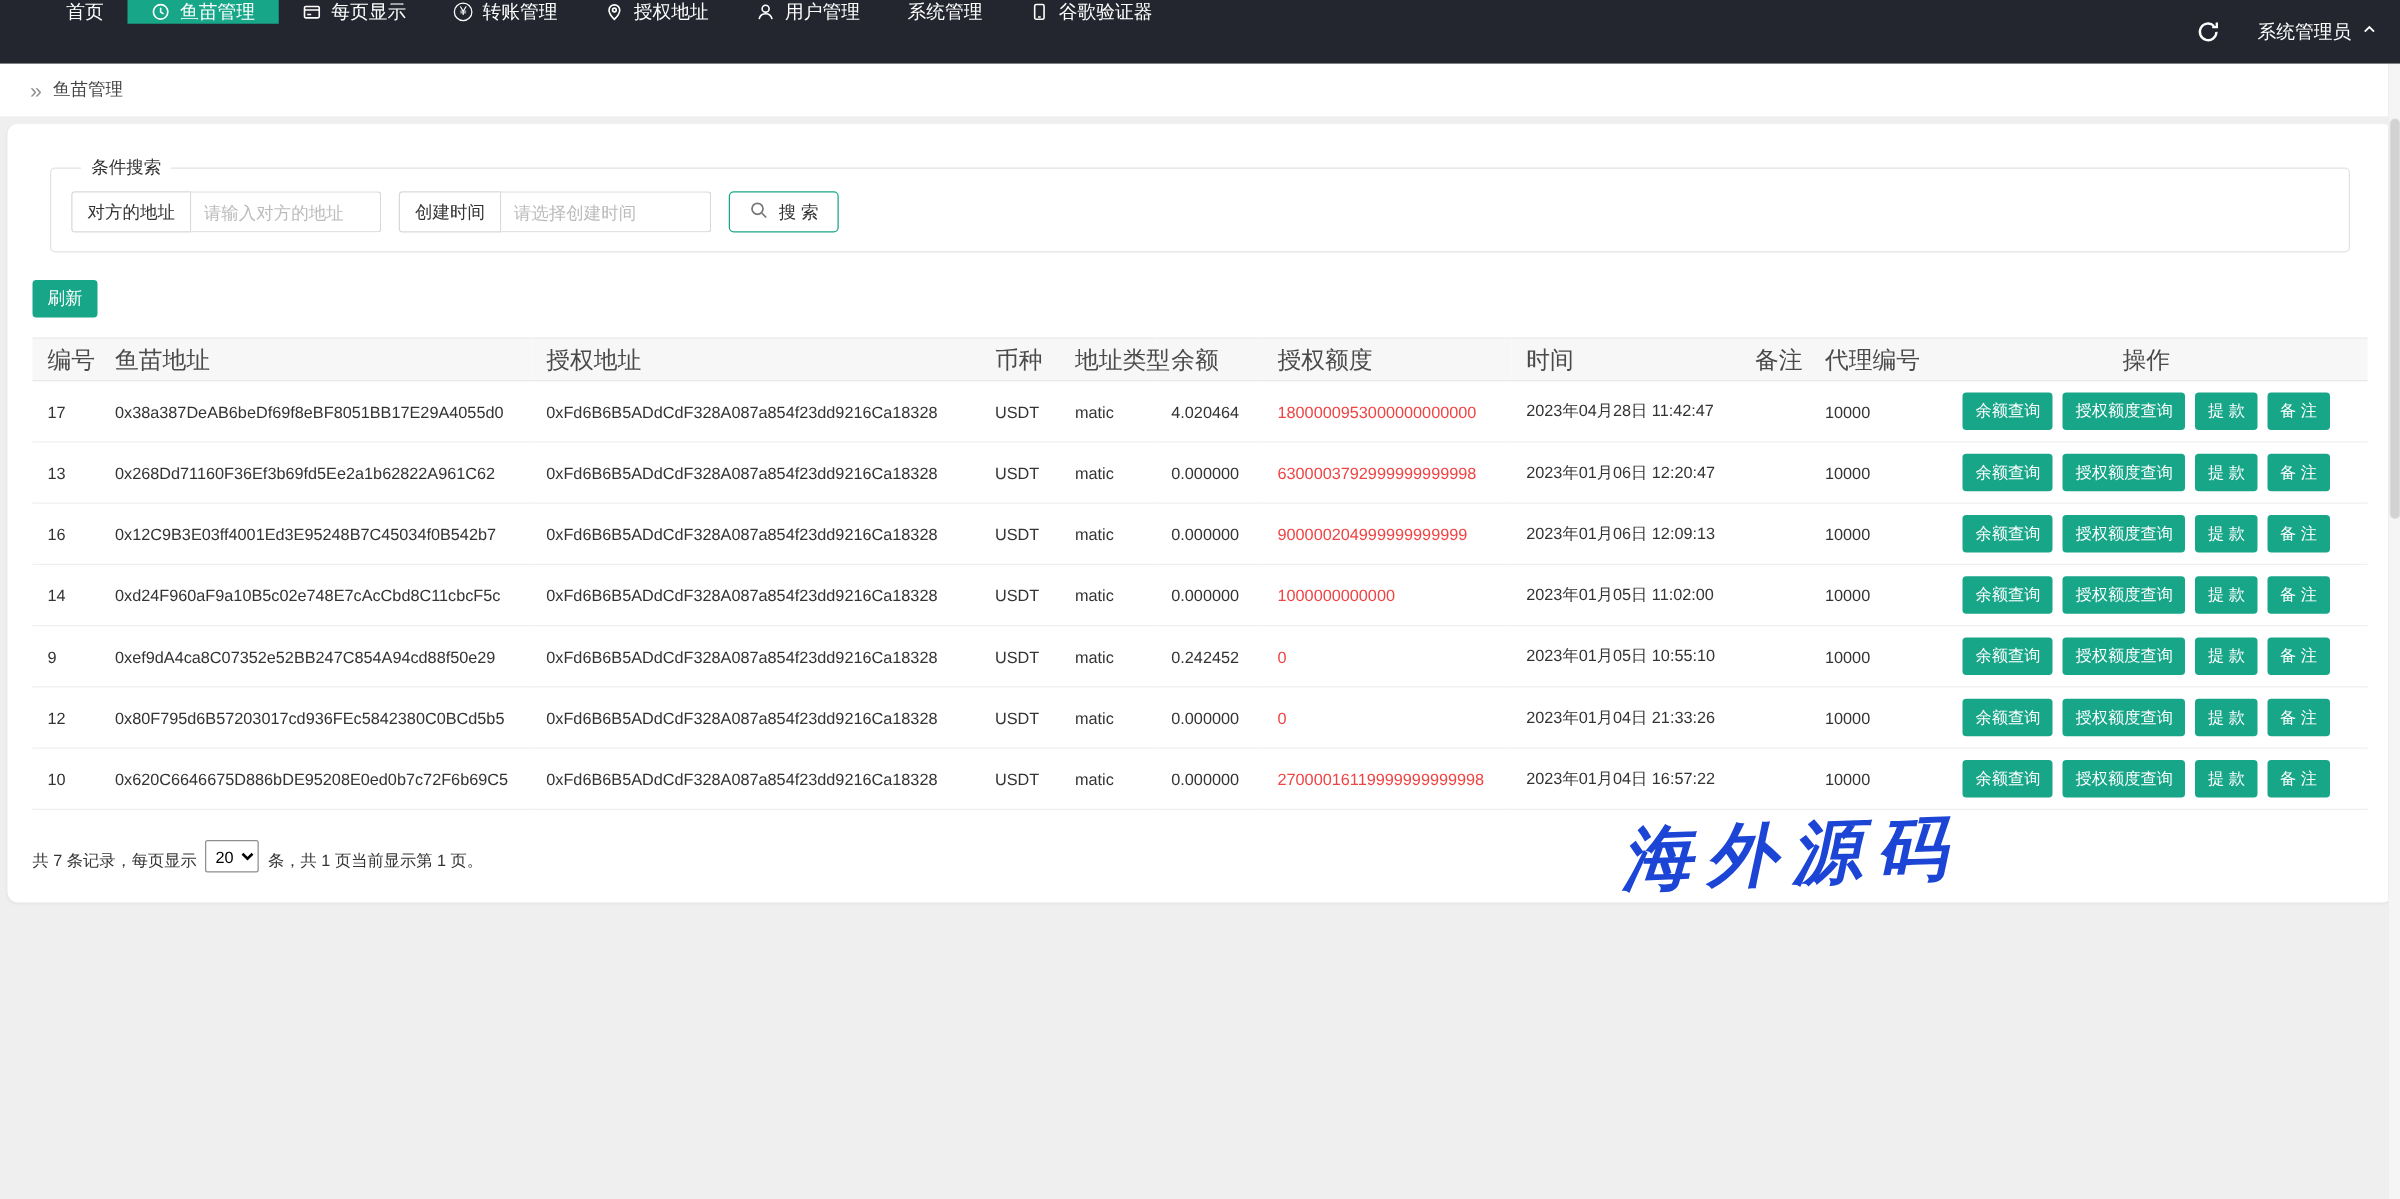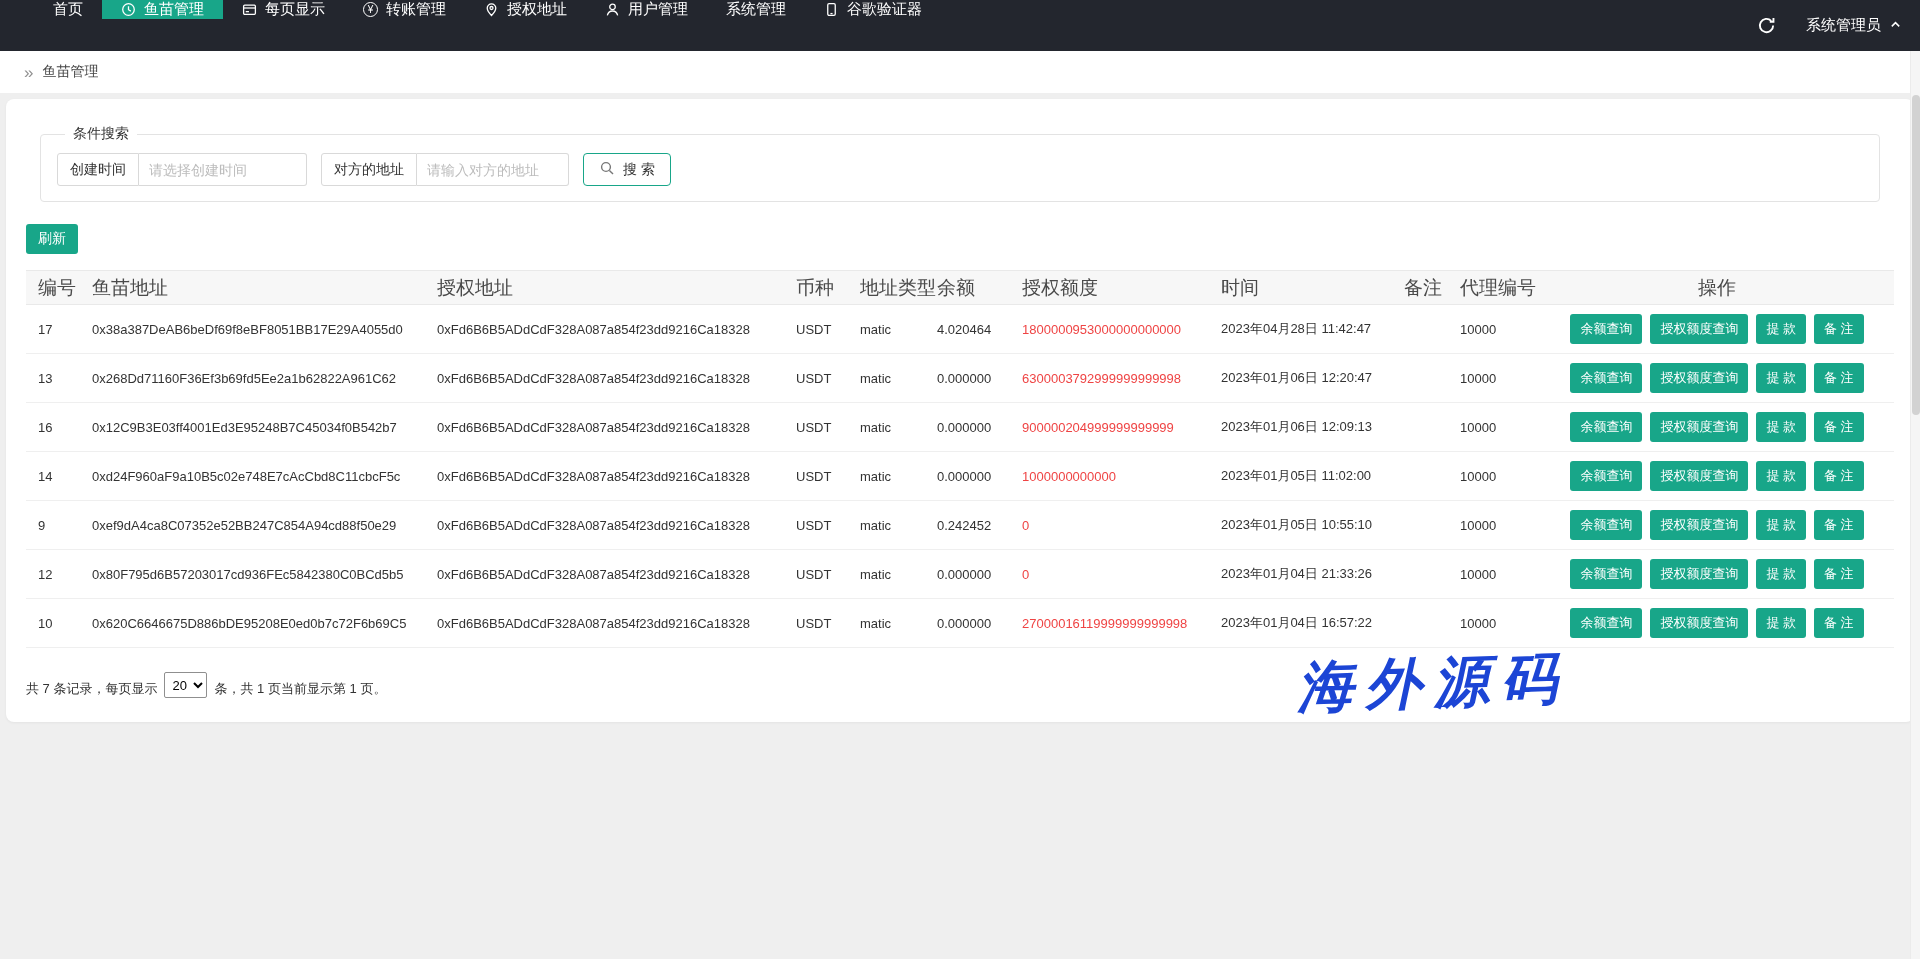--- a/index.html
+++ b/index.html
@@ -150,26 +150,26 @@
 </div>
 
 <div class="page">
   <div class="card">
 
     
     <fieldset class="search">
       <legend>条件搜索</legend>
       <div class="search-row">
         <div class="input-group">
+          <span class="addon">对方的地址</span>
+          <input class="inp-address" type="text" placeholder="请输入对方的地址" style="">
+        </div>
+        <div class="input-group">
           <span class="addon">创建时间</span>
           <input class="inp-time" type="text" placeholder="请选择创建时间" style="">
-        </div>
-        <div class="input-group">
-          <span class="addon">对方的地址</span>
-          <input class="inp-address" type="text" placeholder="请输入对方的地址" style="">
         </div>
         <button class="search-btn">
           <span>
             <svg width="16" height="16" viewBox="0 0 16 16" fill="none" stroke="#777" stroke-width="1.4">
                 <circle cx="7" cy="7" r="4.4"></circle>
                 <line x1="10.4" y1="10.4" x2="14" y2="14"></line>
               </svg>
           </span>
           <span>搜 索</span>
         </button>

